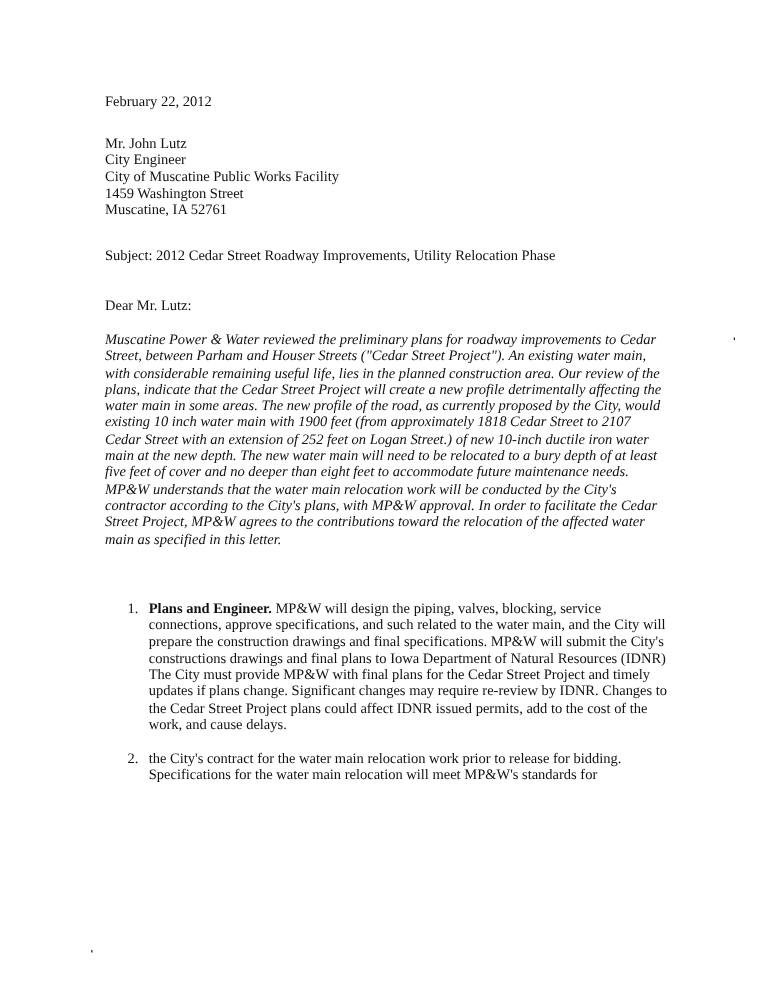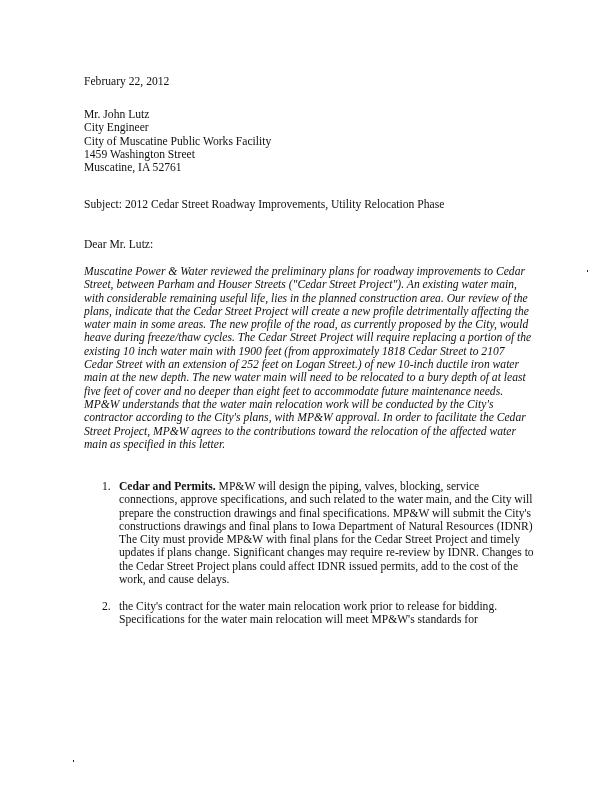--- a/index.html
+++ b/index.html
@@ -60,35 +60,34 @@
   <div class="block salutation">
     <span class="line">Dear Mr. Lutz:</span>
   </div>
 
   <div class="block body-para">
     <span class="line">Muscatine Power &amp; Water reviewed the preliminary plans for roadway improvements to Cedar</span>
     <span class="line">Street, between Parham and Houser Streets ("Cedar Street Project").  An existing water main,</span>
     <span class="line">with considerable remaining useful life, lies in the planned construction area. Our review of the</span>
     <span class="line">plans, indicate that the Cedar Street Project will create a new profile detrimentally affecting the</span>
     <span class="line">water main in some areas.  The new profile of the road, as currently proposed by the City, would</span>
-    <span class="line">heave during freeze/thaw cycles. The Cedar Street Project will require replacing a portion of the</span>
     <span class="line">existing 10 inch water main with 1900 feet (from approximately 1818 Cedar Street to 2107</span>
     <span class="line">Cedar Street with an extension of 252 feet on Logan Street.) of new 10-inch ductile iron water</span>
     <span class="line">main at the new depth. The new water main will need to be relocated to a bury depth of at least</span>
     <span class="line">five feet of cover and no deeper than eight feet to accommodate future maintenance needs.</span>
     <span class="line">MP&amp;W understands that the water main relocation work will be conducted by the City's</span>
     <span class="line">contractor according to the City's plans, with MP&amp;W approval. In order to facilitate the Cedar</span>
     <span class="line">Street Project, MP&amp;W agrees to the contributions toward the relocation of the affected water</span>
     <span class="line">main as specified in this letter.</span>
   </div>
 
   <div class="block list">
     <div class="list-item">
       <span class="list-num">1.</span>
-      <span class="line"><span class="list-title">Cedar and Permits.</span><span style="white-space:pre"> MP&amp;W will design the piping, valves, blocking, service</span></span>
+      <span class="line"><span class="list-title">Plans and Engineer.</span><span style="white-space:pre"> MP&amp;W will design the piping, valves, blocking, service</span></span>
       <span class="line">connections, approve specifications, and such related to the water main, and the City will</span>
       <span class="line">prepare the construction drawings and final specifications. MP&amp;W will submit the City's</span>
       <span class="line">constructions drawings and final plans to Iowa Department of Natural Resources (IDNR)</span>
       <span class="line">The City must provide MP&amp;W with final plans for the Cedar Street Project and timely</span>
       <span class="line">updates if plans change. Significant changes may require re-review by IDNR. Changes to</span>
       <span class="line">the Cedar Street Project plans could affect IDNR issued permits, add to the cost of the</span>
       <span class="line">work, and cause delays.</span>
     </div>
 
     <div class="list-item">

